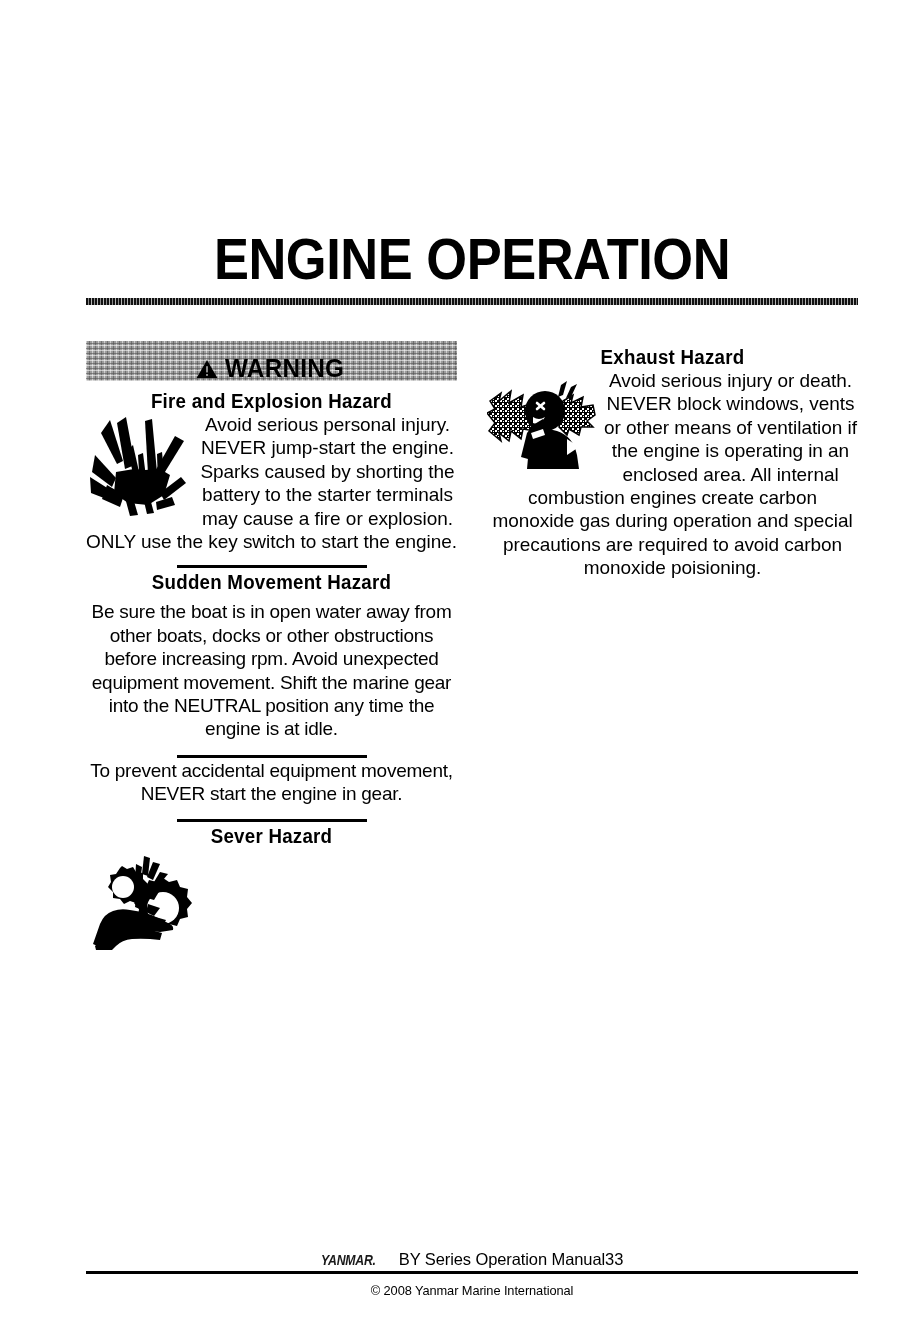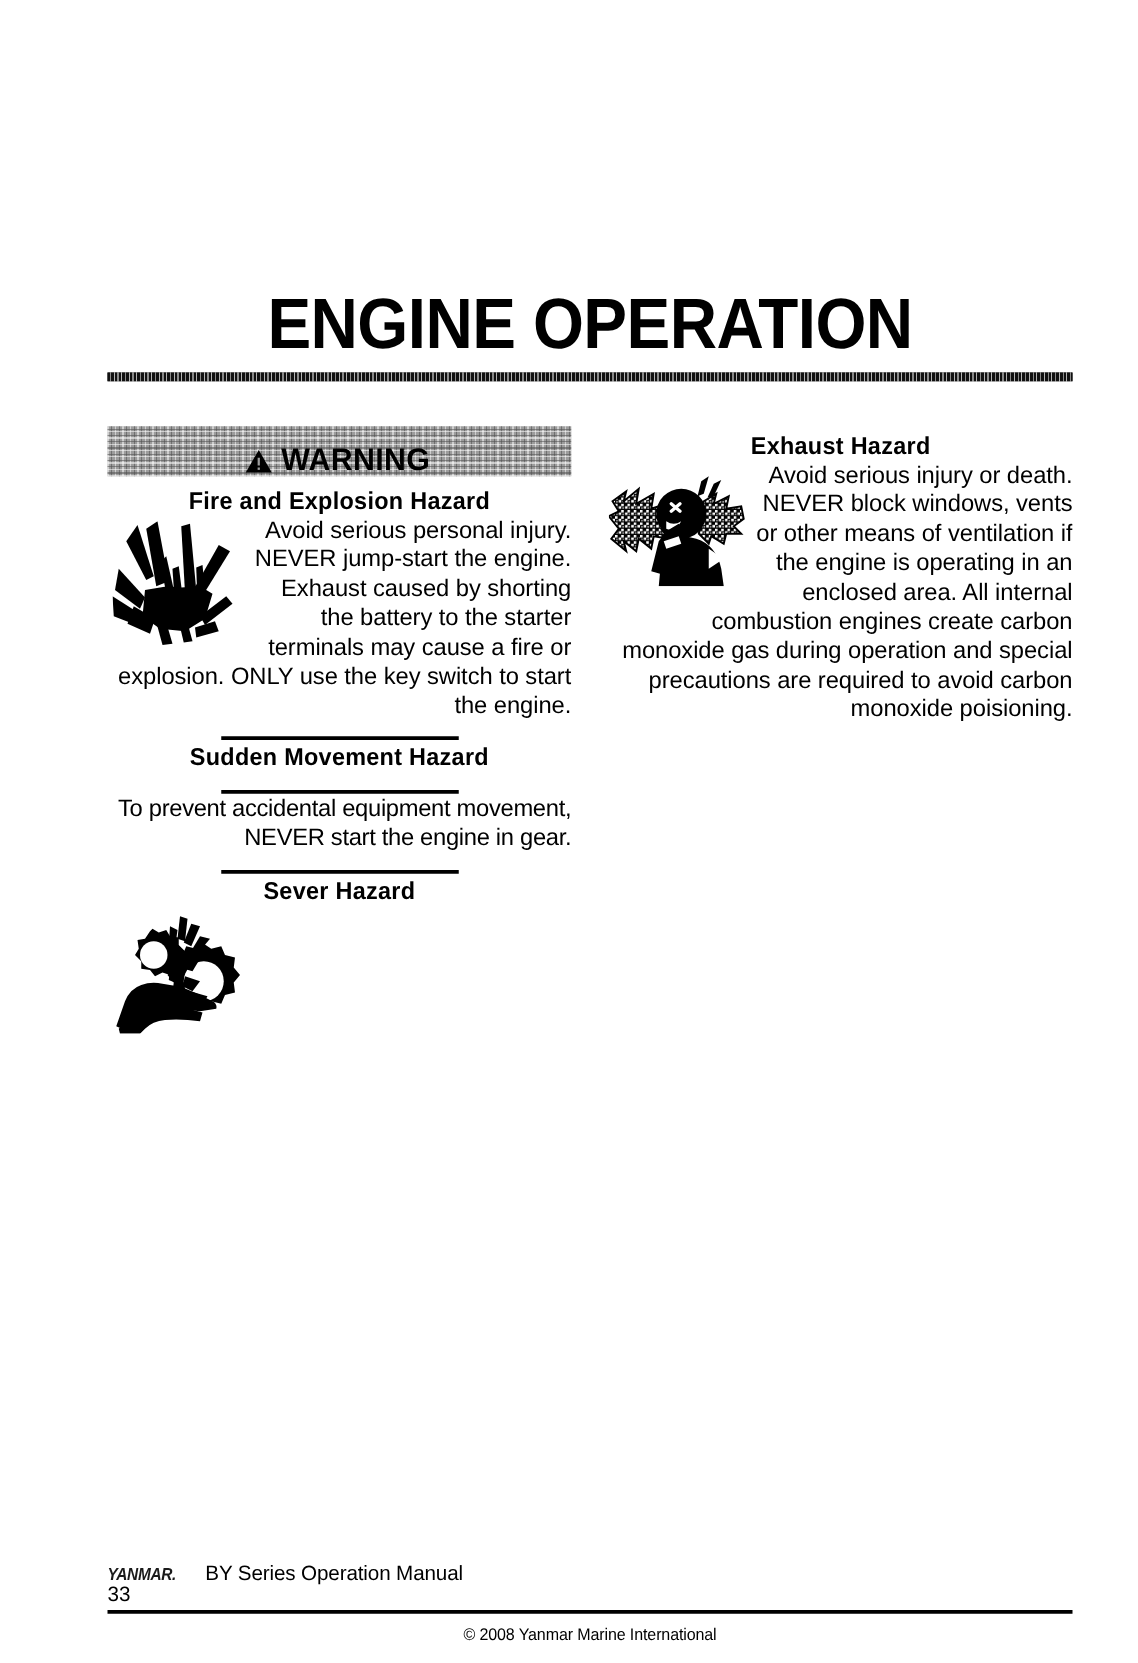--- a/index.html
+++ b/index.html
@@ -126,21 +126,21 @@
   .hazard-head.hd-fire   { margin-top: 8px; }
   .hazard-head.hd-sudden { margin-top: 2px; }
   .hazard-head.hd-sever  { margin-top: 2px; }
   .hazard-head.hd-exhaust{ margin-top: 0px; }
 
   
   .body-text {
     font-size: 19px;
     line-height: 23.4px;
     margin: 0;
-    text-align: right;
+    text-align: center;
     letter-spacing: -0.05px;
   }
   .body-text.tight { letter-spacing: -0.25px; }
 
   
   .flow { overflow: hidden; }
   .icon-float-left {
     float: left;
     margin: 4px 10px 0 4px;
   }
@@ -167,21 +167,20 @@
     position: absolute;
     left: 86px;
     top: 1251px;
     width: 772px;
   }
   .footer-row {
     display: flex;
     align-items: baseline;
     justify-content: center;
     padding-bottom: 3px;
-    flex-direction: column;
   }
   .footer-left {
     display: flex;
     align-items: baseline;
     gap: 16px;
   }
   .yanmar-logo {
     font-family: "Liberation Sans", sans-serif;
     font-weight: bold;
     font-style: italic;
@@ -254,27 +253,28 @@
           <polygon points="72,35 75,66 68,66 67,37"></polygon>
           <polygon points="94,24 70,63 63,58 85,19"></polygon>
           <polygon points="96,66 74,83 70,76 91,60"></polygon>
           <polygon points="85,88 67,93 66,85 82,80"></polygon>
           <polygon points="26,55 44,52 55,53 70,52 80,58 74,78 58,88 38,86 24,76"></polygon>
           <polygon points="17,68 34,78 30,90 12,82"></polygon>
           <polygon points="41,74 48,98 40,99 34,77"></polygon>
           <polygon points="58,74 64,96 57,97 52,76"></polygon>
         </g>
       </svg>
-      <p class="body-text">Avoid serious personal injury. NEVER jump-start the engine. Exhaust caused by shorting the battery to the starter terminals may cause a fire or explosion. ONLY use the key switch to start the engine.</p>
+      <p class="body-text">Avoid serious personal injury. NEVER jump-start the engine. Sparks caused by shorting the battery to the starter terminals may cause a fire or explosion. ONLY use the key switch to start the engine.</p>
     </div>
 
     <div class="sec-rule r1"></div>
 
     <div class="hazard-head hd-sudden">Sudden Movement Hazard</div>
 
+    <p class="body-text tight" style="margin-top:6px;">Be sure the boat is in open water away from other boats, docks or other obstructions before increasing rpm. Avoid unexpected equipment movement. Shift the marine gear into the NEUTRAL position any time the engine is at idle.</p>
 
     <div class="sec-rule r2"></div>
 
     <p class="body-text tight" style="margin-top:1px;">To prevent accidental equipment movement, NEVER start the engine in gear.</p>
 
     <div class="sec-rule r3"></div>
 
     <div class="hazard-head hd-sever">Sever Hazard</div>
 
     <div class="flow">

